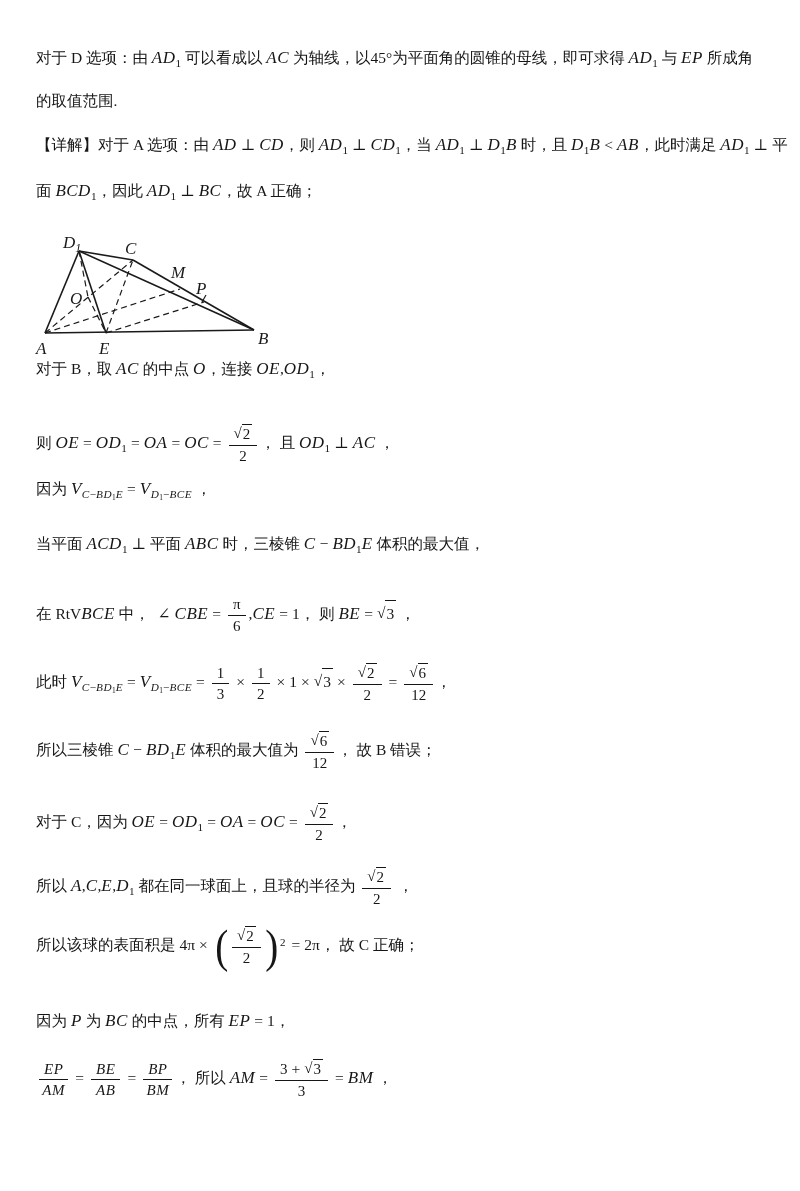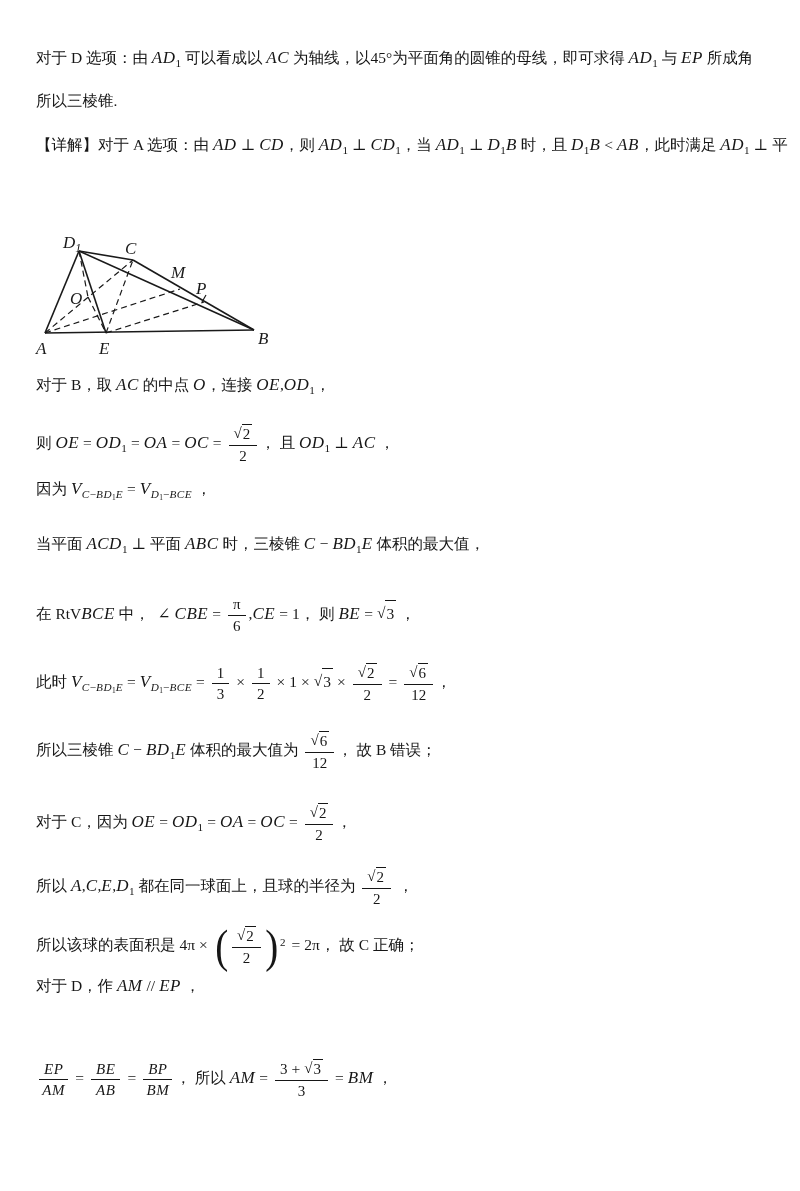--- a/index.html
+++ b/index.html
@@ -49,32 +49,33 @@
         <text x="33" y="16" fill="#1a1a1a" class="flabel">D<tspan dy="4" font-size="12">1</tspan></text>
         <text x="95" y="22" fill="#1a1a1a" class="flabel">C</text>
         <text x="40" y="72" fill="#1a1a1a" class="flabel">O</text>
         <text x="6" y="122" fill="#1a1a1a" class="flabel">A</text>
         <text x="69" y="122" fill="#1a1a1a" class="flabel">E</text>
         <text x="228" y="112" fill="#1a1a1a" class="flabel">B</text>
         <text x="141" y="46" fill="#1a1a1a" class="flabel">M</text>
         <text x="166" y="62" fill="#1a1a1a" class="flabel">P</text>
       </svg></div>
 <div class="tline" style="top: 45px;"><span class="c">对于 D 选项：由 </span><span class="v"><span>AD</span><span class="sub"><span class="stx">1</span></span></span><span class="c"> 可以看成以 </span><span class="v"><span>AC</span></span><span class="c"> 为轴线，以45°为平面角的圆锥的母线，即可求得 </span><span class="v"><span>AD</span><span class="sub"><span class="stx">1</span></span></span><span class="c"> 与 </span><span class="v"><span>EP</span></span><span class="c"> 所成角</span></div>
-    <div class="tline" style="top: 88px;"><span class="c">所以三棱锥.</span></div>
+    <div class="tline" style="top: 88px;"><span class="c">的取值范围.</span></div>
     <div class="tline" style="top: 132px;"><span class="c">【详解】对于 A 选项：由 </span><span class="v"><span>AD</span></span><span class="op">⊥</span><span class="v"><span>CD</span></span><span class="c">，则 </span><span class="v"><span>AD</span><span class="sub"><span class="stx">1</span></span></span><span class="op">⊥</span><span class="v"><span>CD</span><span class="sub"><span class="stx">1</span></span></span><span class="c">，当 </span><span class="v"><span>AD</span><span class="sub"><span class="stx">1</span></span></span><span class="op">⊥</span><span class="v"><span>D</span><span class="sub"><span class="stx">1</span></span></span><span class="v"><span>B</span></span><span class="c"> 时，且 </span><span class="v"><span>D</span><span class="sub"><span class="stx">1</span></span></span><span class="v"><span>B</span></span><span class="op">&lt;</span><span class="v"><span>AB</span></span><span class="c">，此时满足 </span><span class="v"><span>AD</span><span class="sub"><span class="stx">1</span></span></span><span class="op">⊥</span><span class="c">平</span></div>
-    <div class="tline" style="top: 372px;"><span class="c">对于 B，取 </span><span class="v"><span>AC</span></span><span class="c"> 的中点 </span><span class="v"><span>O</span></span><span class="c">，连接 </span><span class="v"><span>OE</span></span><span class="c">,</span><span class="v"><span>OD</span><span class="sub"><span class="stx">1</span></span></span><span class="c">，</span></div>
+    <div class="tline" style="top: 178px;"><span class="c">面 </span><span class="v"><span>BCD</span><span class="sub"><span class="stx">1</span></span></span><span class="c">，因此 </span><span class="v"><span>AD</span><span class="sub"><span class="stx">1</span></span></span><span class="op">⊥</span><span class="v"><span>BC</span></span><span class="c">，故 A 正确；</span></div>
+    <div class="tline" style="top: 356px;"><span class="c">对于 B，取 </span><span class="v"><span>AC</span></span><span class="c"> 的中点 </span><span class="v"><span>O</span></span><span class="c">，连接 </span><span class="v"><span>OE</span></span><span class="c">,</span><span class="v"><span>OD</span><span class="sub"><span class="stx">1</span></span></span><span class="c">，</span></div>
     <div class="tline" style="top: 424px;"><span class="c">则 </span><span class="v"><span>OE</span></span><span class="op">=</span><span class="v"><span>OD</span><span class="sub"><span class="stx">1</span></span></span><span class="op">=</span><span class="v"><span>OA</span></span><span class="op">=</span><span class="v"><span>OC</span></span><span class="op">=</span><span class="frac"><span class="n"><span class="sqrt"><span class="rsign">√</span><span class="rad"><span class="c">2</span></span></span></span><span class="d"><span class="c">2</span></span></span><span class="c">，  且 </span><span class="v"><span>OD</span><span class="sub"><span class="stx">1</span></span></span><span class="op">⊥</span><span class="v"><span>AC</span></span><span class="c"> ，</span></div>
     <div class="tline" style="top: 476px;"><span class="c">因为 </span><span class="v"><span>V</span><span class="sub"><span class="v"><span>C</span></span><span class="stx">−</span><span class="v"><span>BD</span><span class="sub"><span class="stx">1</span></span></span><span class="v"><span>E</span></span></span></span><span class="op">=</span><span class="v"><span>V</span><span class="sub"><span class="v"><span>D</span><span class="sub"><span class="stx">1</span></span></span><span class="stx">−</span><span class="v"><span>BCE</span></span></span></span><span class="c"> ，</span></div>
     <div class="tline" style="top: 531px;"><span class="c">当平面 </span><span class="v"><span>ACD</span><span class="sub"><span class="stx">1</span></span></span><span class="op">⊥</span><span class="c">平面 </span><span class="v"><span>ABC</span></span><span class="c"> 时，三棱锥 </span><span class="v"><span>C</span></span><span class="op">−</span><span class="v"><span>BD</span><span class="sub"><span class="stx">1</span></span></span><span class="v"><span>E</span></span><span class="c"> 体积的最大值，</span></div>
     <div class="tline" style="top: 595px;"><span class="c">在 RtV</span><span class="v"><span>BCE</span></span><span class="c"> 中，  </span><span class="op">∠</span><span class="v"><span>CBE</span></span><span class="op">=</span><span class="frac"><span class="n"><span class="c">π</span></span><span class="d"><span class="c">6</span></span></span><span class="c">,</span><span class="v"><span>CE</span></span><span class="op">=</span><span class="c">1</span><span class="c">，  则 </span><span class="v"><span>BE</span></span><span class="op">=</span><span class="sqrt"><span class="rsign">√</span><span class="rad"><span class="c">3</span></span></span><span class="c"> ，</span></div>
     <div class="tline" style="top: 663px;"><span class="c">此时 </span><span class="v"><span>V</span><span class="sub"><span class="v"><span>C</span></span><span class="stx">−</span><span class="v"><span>BD</span><span class="sub"><span class="stx">1</span></span></span><span class="v"><span>E</span></span></span></span><span class="op">=</span><span class="v"><span>V</span><span class="sub"><span class="v"><span>D</span><span class="sub"><span class="stx">1</span></span></span><span class="stx">−</span><span class="v"><span>BCE</span></span></span></span><span class="op">=</span><span class="frac"><span class="n"><span class="c">1</span></span><span class="d"><span class="c">3</span></span></span><span class="op">×</span><span class="frac"><span class="n"><span class="c">1</span></span><span class="d"><span class="c">2</span></span></span><span class="op">×</span><span class="c">1</span><span class="op">×</span><span class="sqrt"><span class="rsign">√</span><span class="rad"><span class="c">3</span></span></span><span class="op">×</span><span class="frac"><span class="n"><span class="sqrt"><span class="rsign">√</span><span class="rad"><span class="c">2</span></span></span></span><span class="d"><span class="c">2</span></span></span><span class="op">=</span><span class="frac"><span class="n"><span class="sqrt"><span class="rsign">√</span><span class="rad"><span class="c">6</span></span></span></span><span class="d"><span class="c">12</span></span></span><span class="c">，</span></div>
     <div class="tline" style="top: 731px;"><span class="c">所以三棱锥 </span><span class="v"><span>C</span></span><span class="op">−</span><span class="v"><span>BD</span><span class="sub"><span class="stx">1</span></span></span><span class="v"><span>E</span></span><span class="c"> 体积的最大值为 </span><span class="frac"><span class="n"><span class="sqrt"><span class="rsign">√</span><span class="rad"><span class="c">6</span></span></span></span><span class="d"><span class="c">12</span></span></span><span class="c">，  故 B 错误；</span></div>
     <div class="tline" style="top: 803px;"><span class="c">对于 C，因为 </span><span class="v"><span>OE</span></span><span class="op">=</span><span class="v"><span>OD</span><span class="sub"><span class="stx">1</span></span></span><span class="op">=</span><span class="v"><span>OA</span></span><span class="op">=</span><span class="v"><span>OC</span></span><span class="op">=</span><span class="frac"><span class="n"><span class="sqrt"><span class="rsign">√</span><span class="rad"><span class="c">2</span></span></span></span><span class="d"><span class="c">2</span></span></span><span class="c">，</span></div>
     <div class="tline" style="top: 867px;"><span class="c">所以 </span><span class="v"><span>A</span></span><span class="c">,</span><span class="v"><span>C</span></span><span class="c">,</span><span class="v"><span>E</span></span><span class="c">,</span><span class="v"><span>D</span><span class="sub"><span class="stx">1</span></span></span><span class="c"> 都在同一球面上，且球的半径为 </span><span class="frac"><span class="n"><span class="sqrt"><span class="rsign">√</span><span class="rad"><span class="c">2</span></span></span></span><span class="d"><span class="c">2</span></span></span><span class="c"> ，</span></div>
     <div class="tline" style="top: 926px; font-family: Liberation Serif, serif;"><span class="c">所以该球的表面积是 4π</span><span class="op">×</span><span class="bigp">
         <span class="pchar">(</span>
         <span class="pinner"><span class="frac"><span class="n"><span class="sqrt"><span class="rsign">√</span><span class="rad"><span class="c">2</span></span></span></span><span class="d"><span class="c">2</span></span></span></span>
         <span class="pchar">)</span>
         <span class="psup">2</span>
       </span><span class="op">=</span><span class="c">2π</span><span class="c">，  故 C 正确；</span></div>
-    <div class="tline" style="top: 973px;"><span class="c">对于 D，作 </span><span class="v"><span>AM</span></span><span class="op">//</span><span class="v"><span>EP</span></span><span class="c"> ，</span></div>
+    <div class="tline" style="top: 1008px;"><span class="c">因为 </span><span class="v"><span>P</span></span><span class="c"> 为 </span><span class="v"><span>BC</span></span><span class="c"> 的中点，所有 </span><span class="v"><span>EP</span></span><span class="op">=</span><span class="c">1</span><span class="c">，</span></div>
     <div class="tline" style="top: 1059px;"><span class="frac"><span class="n"><span class="v"><span>EP</span></span></span><span class="d"><span class="v"><span>AM</span></span></span></span><span class="op">=</span><span class="frac"><span class="n"><span class="v"><span>BE</span></span></span><span class="d"><span class="v"><span>AB</span></span></span></span><span class="op">=</span><span class="frac"><span class="n"><span class="v"><span>BP</span></span></span><span class="d"><span class="v"><span>BM</span></span></span></span><span class="c">，  所以 </span><span class="v"><span>AM</span></span><span class="op">=</span><span class="frac"><span class="n"><span class="c">3</span><span class="op">+</span><span class="sqrt"><span class="rsign">√</span><span class="rad"><span class="c">3</span></span></span></span><span class="d"><span class="c">3</span></span></span><span class="op">=</span><span class="v"><span>BM</span></span><span class="c"> ，</span></div>
   </div>
 
 </body></html>

